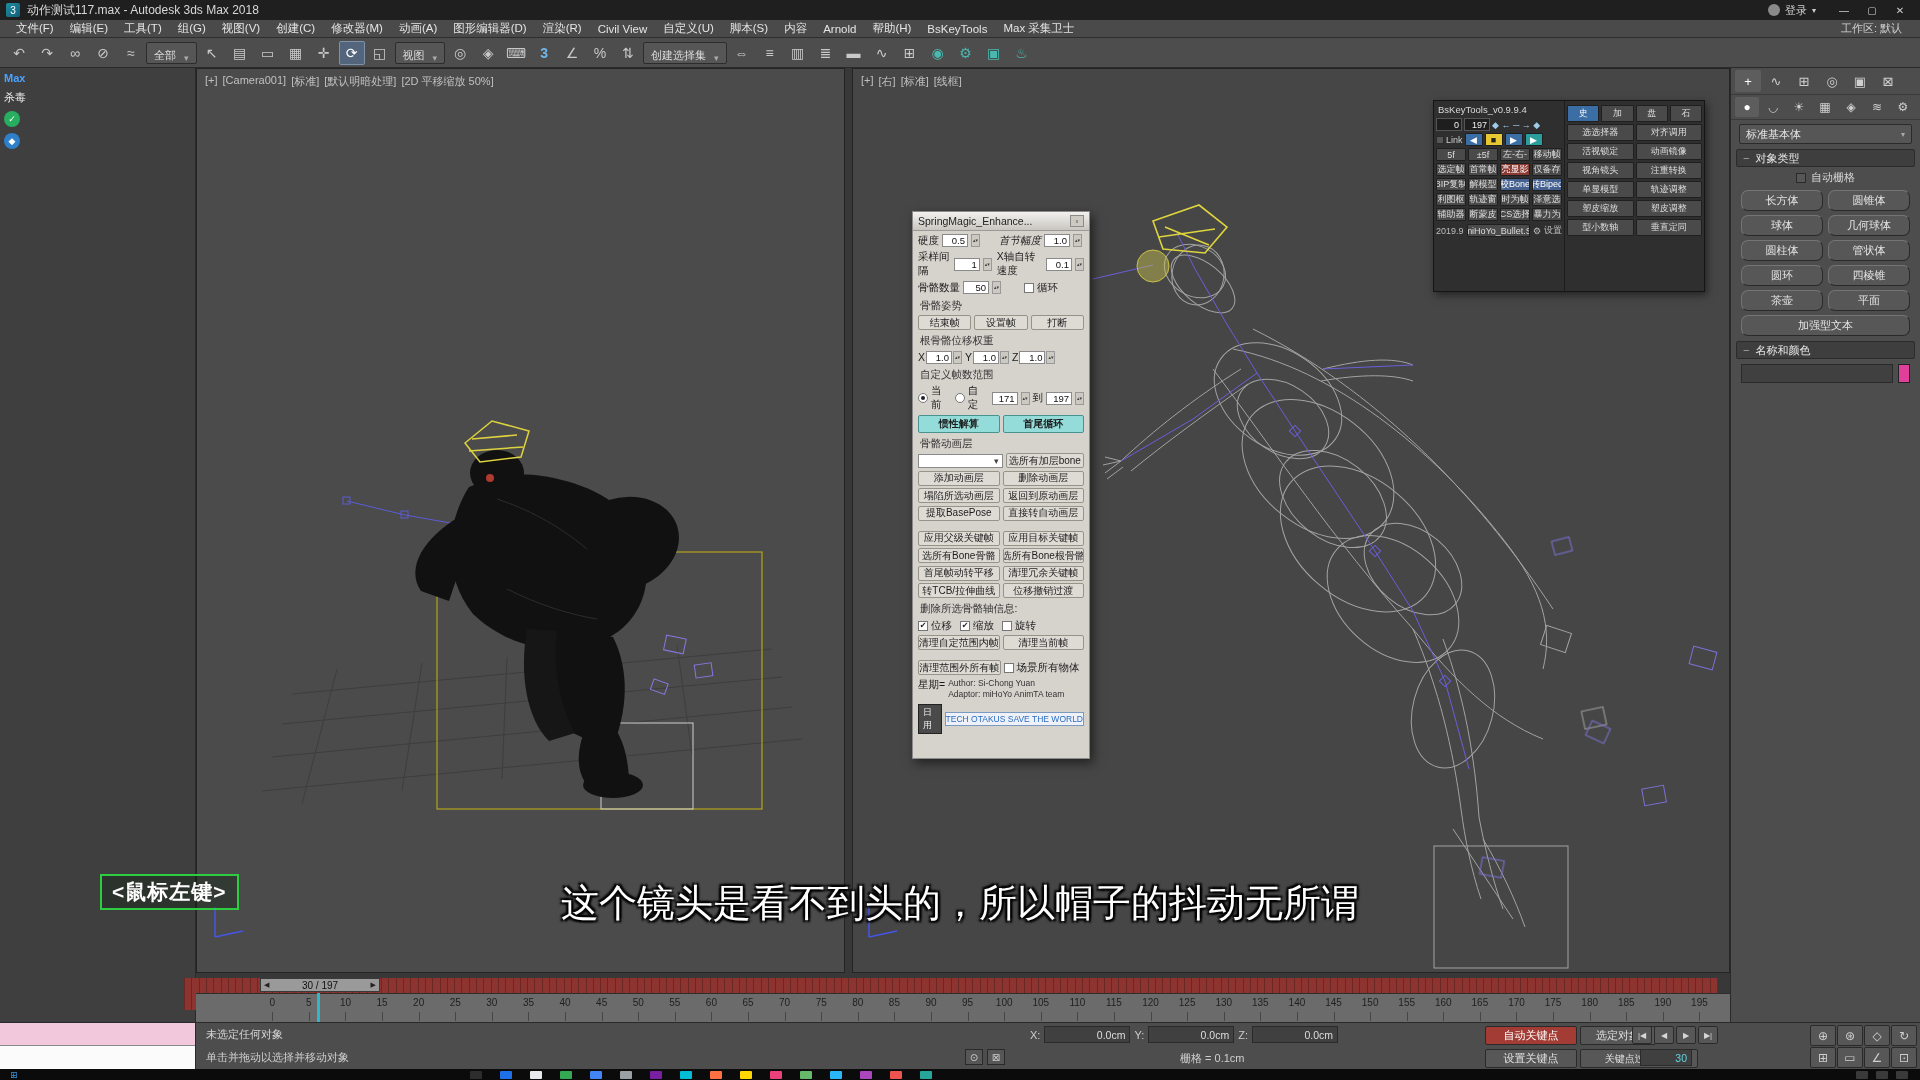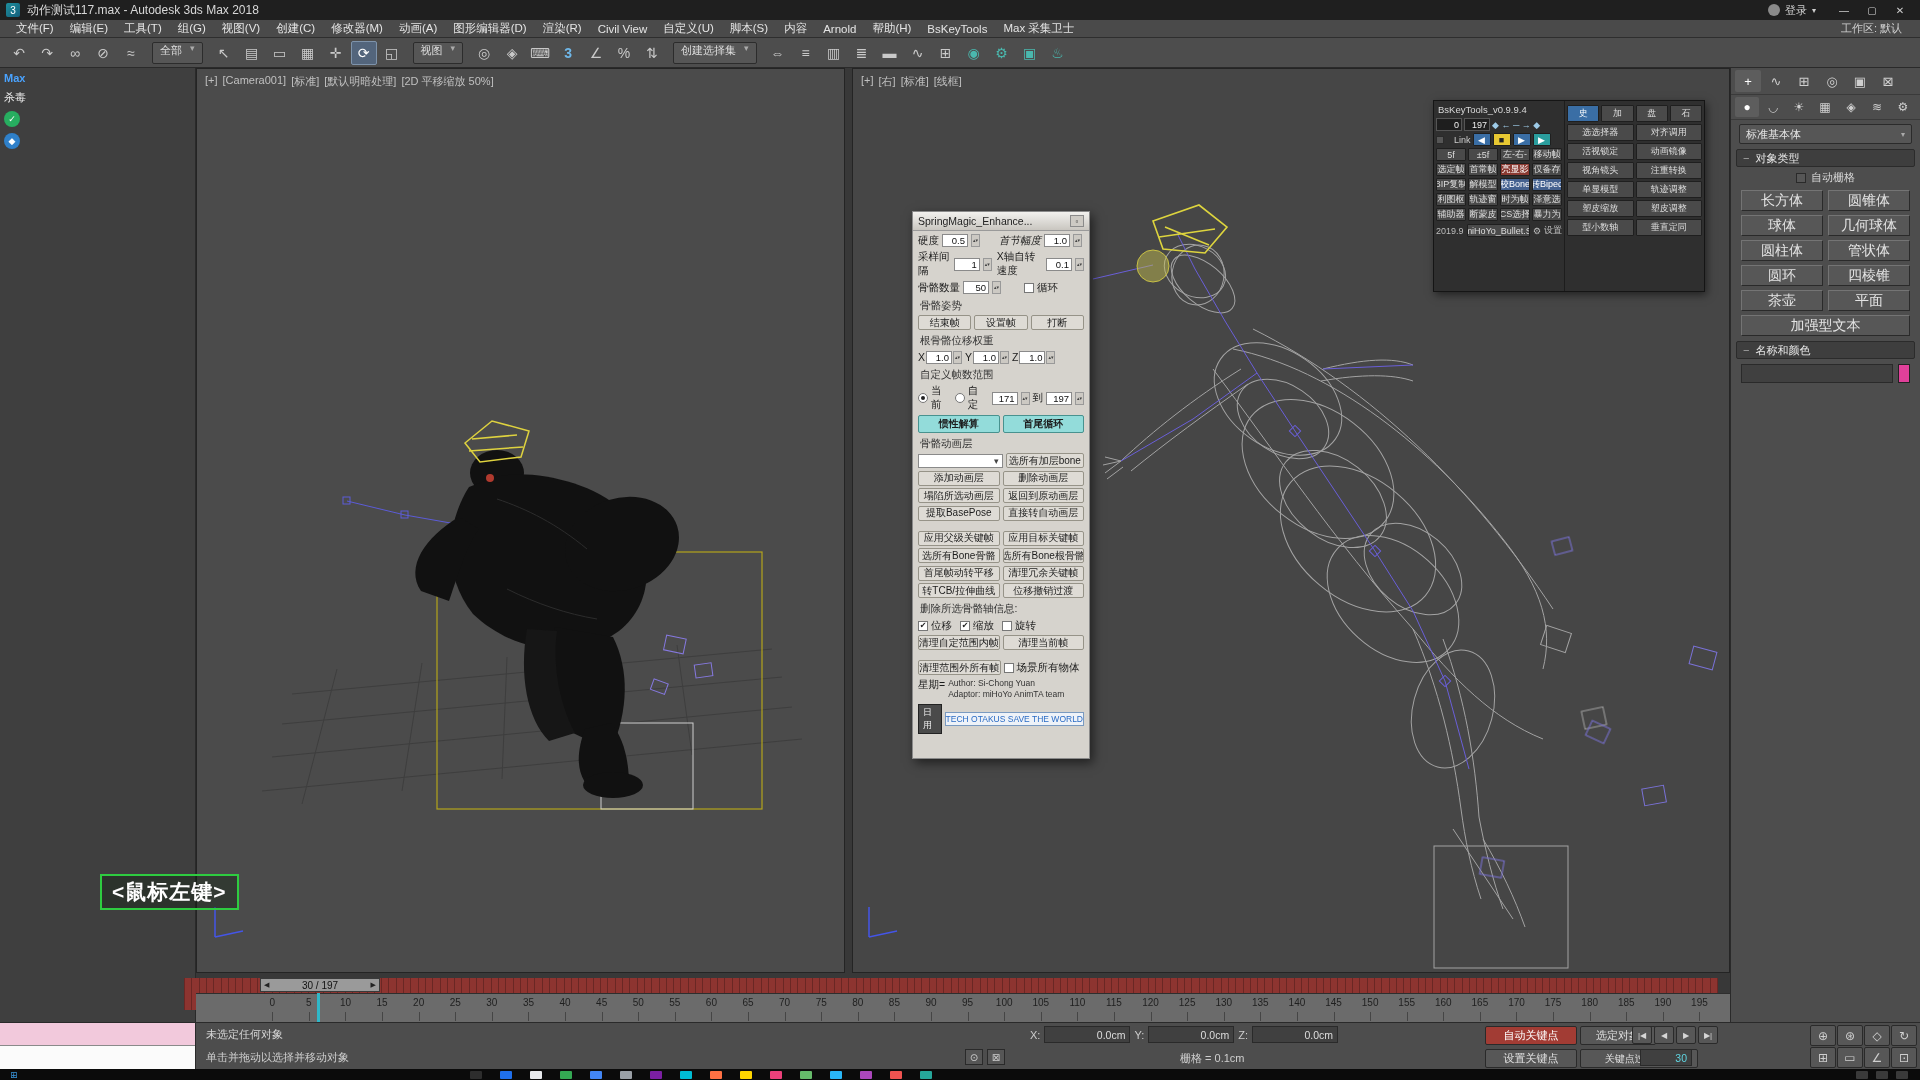--- a/index.html
+++ b/index.html
@@ -21,21 +21,21 @@
   .menu-item{padding:0 8px;white-space:nowrap;}
   .menubar .spacer{flex:1;}
   .workspace{font-size:11px;color:#cfcfcf;padding-right:10px;}
 
   
   .toolbar{left:0;top:38px;width:1920px;height:30px;background:#4d4d4d;border-bottom:1px solid #2a2a2a;display:flex;align-items:center;padding:0 6px;gap:2px;}
   .tbi{width:26px;height:24px;display:flex;align-items:center;justify-content:center;color:#c9c9c9;font-size:14px;border:1px solid transparent;border-radius:2px;flex:none;}
   .tbi.active{background:#53657c;border-color:#7e93ab;color:#fff;}
   .tbi.blue{color:#6fb7e8;font-weight:bold;}
   .tbi.teal{color:#4ab8ae;}
-  .drop{height:22px;background:#565656;border:1px solid #2c2c2c;color:#ddd;font-size:11px;display:flex;align-items:flex-start;padding:0 7px;gap:8px;margin:0 6px;border-radius:2px;flex:none;}
+  .drop{height:22px;background:#565656;border:1px solid #2c2c2c;color:#ddd;font-size:11px;display:flex;align-items:flex-end;padding:0 7px;gap:8px;margin:0 0;border-radius:2px;flex:none;}
   .drop::after{content:"▾";font-size:9px;color:#aaa;}
 
   
   .leftdock{left:0;top:68px;width:196px;height:954px;background:#3f3f3f;border-right:1px solid #2a2a2a;}
   .avpanel{position:absolute;left:4px;top:4px;display:flex;flex-direction:column;align-items:flex-start;gap:6px;font-size:11px;}
   .avpanel .l1{color:#4aa3ff;font-weight:bold;}
   .avpanel .l2{color:#e8e8e8;}
   .avball{width:16px;height:16px;border-radius:50%;display:flex;align-items:center;justify-content:center;font-size:9px;color:#fff;}
 
   .vp{overflow:hidden;border:1px solid #242424;}
@@ -48,21 +48,21 @@
   .cmd{left:1730px;top:68px;width:190px;height:954px;background:#4d4d4d;border-left:1px solid #2a2a2a;font-size:11px;}
   .cmdtabs{display:flex;padding:2px 4px;gap:2px;border-bottom:1px solid #3a3a3a;}
   .cmdtab{width:26px;height:22px;display:flex;align-items:center;justify-content:center;color:#cfcfcf;font-size:13px;border-radius:2px;}
   .cmdtab.active{background:#5d5d5d;color:#fff;}
   .subtab{width:24px;height:20px;font-size:12px;}
   .cmddrop{margin:4px 8px;height:20px;background:#565656;border:1px solid #2b2b2b;display:flex;align-items:center;justify-content:space-between;padding:0 6px;border-radius:2px;color:#e4e4e4;}
   .rollout{background:#3e3e3e;border:1px solid #2b2b2b;color:#e8e8e8;height:18px;display:flex;align-items:center;padding:0 6px;border-radius:2px;margin:5px 5px 3px;}
   .rollout::before{content:"−";margin-right:6px;color:#aaa;}
   .agrow{display:flex;align-items:center;justify-content:center;gap:5px;color:#d6d6d6;margin:3px 0 5px;}
   .cbtnrow{display:flex;gap:5px;margin:4px 10px;}
-  .cbtn{flex:1;height:21px;background:#575757;border:1px solid #2a2a2a;border-top-color:#747474;border-left-color:#747474;border-radius:1px;color:#e4e4e4;display:flex;align-items:center;justify-content:center;font-size:14px;white-space:nowrap;}
+  .cbtn{flex:1;height:21px;background:#575757;border:1px solid #2a2a2a;border-top-color:#747474;border-left-color:#747474;border-radius:7px;color:#e4e4e4;display:flex;align-items:center;justify-content:center;font-size:11px;white-space:nowrap;}
   .cbtn.wide{flex:none;width:100%;}
   .namerow{display:flex;gap:5px;margin:5px 10px;align-items:center;}
   .nameinput{flex:1;height:19px;background:#404040;border:1px solid #2a2a2a;color:#ddd;font-size:11px;padding:0 4px;}
   .swatch{width:24px;height:19px;border:1px solid #222;}
 
   
   .cb{width:10px;height:10px;background:#fff;border:1px solid #777;display:inline-flex;align-items:center;justify-content:center;font-size:8px;color:#222;flex:none;}
   .cb.dark{background:#565656;border-color:#2a2a2a;color:#eee;}
   .radio{width:10px;height:10px;border-radius:50%;background:#fff;border:1px solid #777;display:inline-flex;align-items:center;justify-content:center;flex:none;}
   .radio.on::after{content:"";width:4px;height:4px;border-radius:50%;background:#222;}
@@ -776,21 +776,21 @@
 
   <div class="abs bskey">
     <div class="bk-left">
       <div class="bk-title">BsKeyTools_v0.9.9.4</div>
       <div class="krow">
         <span class="kfield">0</span>
         <span class="kfield">197</span>
         <span style="color:#9ecbe8;display:flex;align-items:center;">◆ ← ─ → ◆</span>
       </div>
       <div class="krow">
-        <span style="display:flex;align-items:center;gap:10px;color:#ccc;">
+        <span style="display:flex;align-items:center;gap:2px;color:#ccc;">
             <span class="cb dark" style="width:8px;height:8px;"></span>
             <span>Link</span>
           </span>
         <div class="kbtn b-blue" style="max-width:18px;">
             <span>◀</span>
           </div>
           <div class="kbtn b-yellow" style="max-width:18px;">
             <span>■</span>
           </div>
           <div class="kbtn b-blue" style="max-width:18px;">
@@ -939,14 +939,15 @@
             <span>型小数轴</span>
           </div>
           <div class="kbtn tall">
             <span>垂直定同</span>
           </div>
         </div>
     </div>
   </div>
 
   <div class="abs mousehint">&lt;鼠标左键&gt;</div>
+  <div class="abs subtitle">这个镜头是看不到头的，所以帽子的抖动无所谓</div>
 
 </div>
 
 </body></html>

